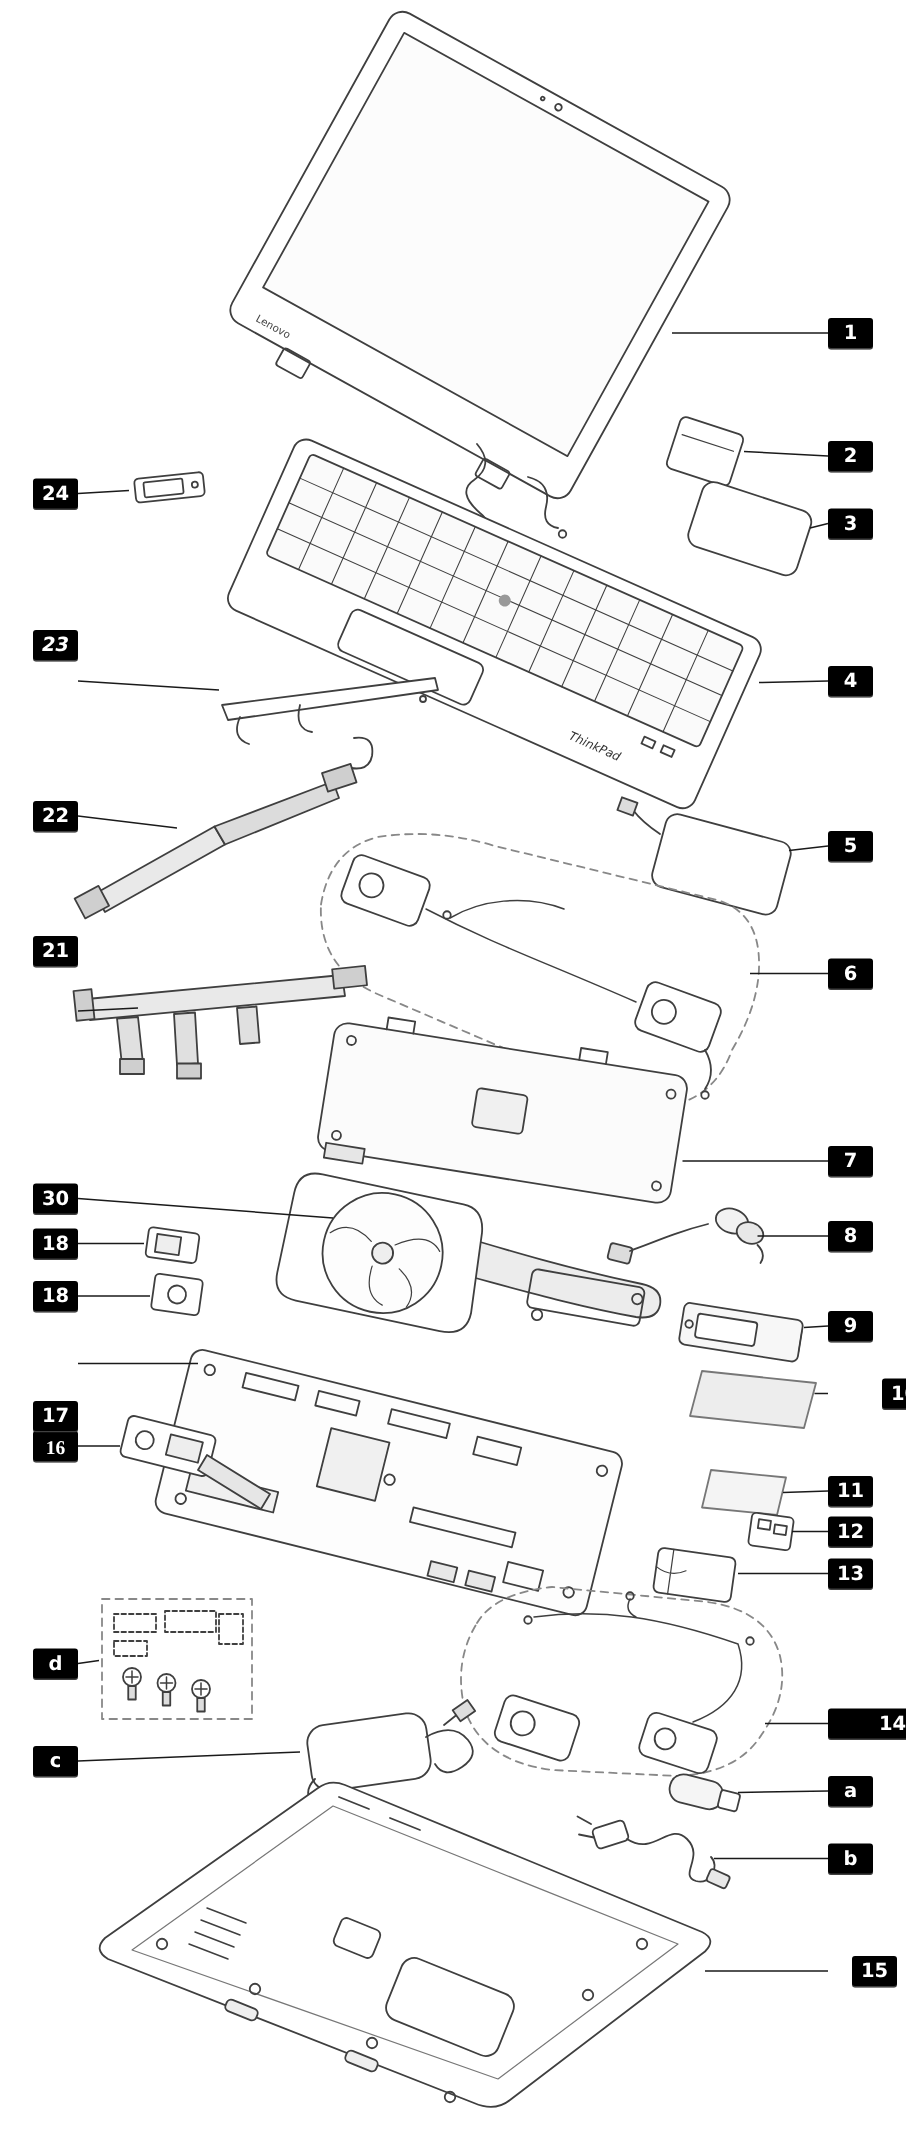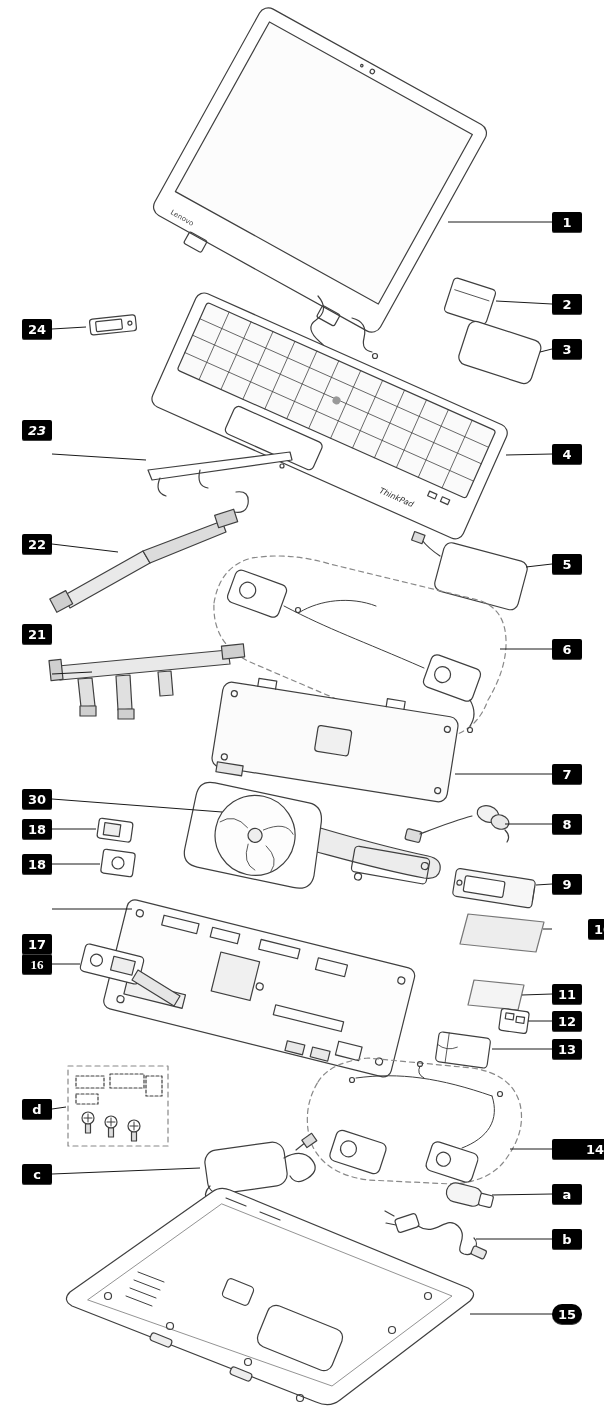--- a/index.html
+++ b/index.html
@@ -345,21 +345,21 @@
       <div class="callout" style="left: 552px; top: 554px;">5</div>
       <div class="callout" style="left: 552px; top: 639px;">6</div>
       <div class="callout" style="left: 552px; top: 764px;">7</div>
       <div class="callout" style="left: 552px; top: 814px;">8</div>
       <div class="callout" style="left: 552px; top: 874px;">9</div>
       <div class="callout" style="left: 552px; top: 919px; margin-left: 36px;">10</div>
       <div class="callout" style="left: 552px; top: 984px;">11</div>
       <div class="callout" style="left: 552px; top: 1011px;">12</div>
       <div class="callout" style="left: 552px; top: 1039px;">13</div>
       <div class="callout" style="left: 552px; top: 1139px; padding-left: 28px;">14</div>
-      <div class="callout" style="left: 552px; top: 1304px; border-radius: 10px;">15</div>
+      <div class="callout" style="left: 568px; top: 1304px;">15</div>
       <div class="callout" style="left: 22px; top: 954px; font-family: Liberation Serif, serif;">16</div>
       <div class="callout" style="left: 22px; top: 934px;">17</div>
       <div class="callout" style="left: 22px; top: 854px;">18</div>
       <div class="callout" style="left: 22px; top: 819px;">18</div>
       <div class="callout" style="left: 22px; top: 789px;">30</div>
       <div class="callout" style="left: 22px; top: 624px;">21</div>
       <div class="callout" style="left: 22px; top: 534px; text-align: center;">22</div>
       <div class="callout" style="left: 22px; top: 420px; font-style: italic;">23</div>
       <div class="callout" style="left: 22px; top: 319px;">24</div>
       <div class="callout" style="left: 552px; top: 1184px;">a</div>

